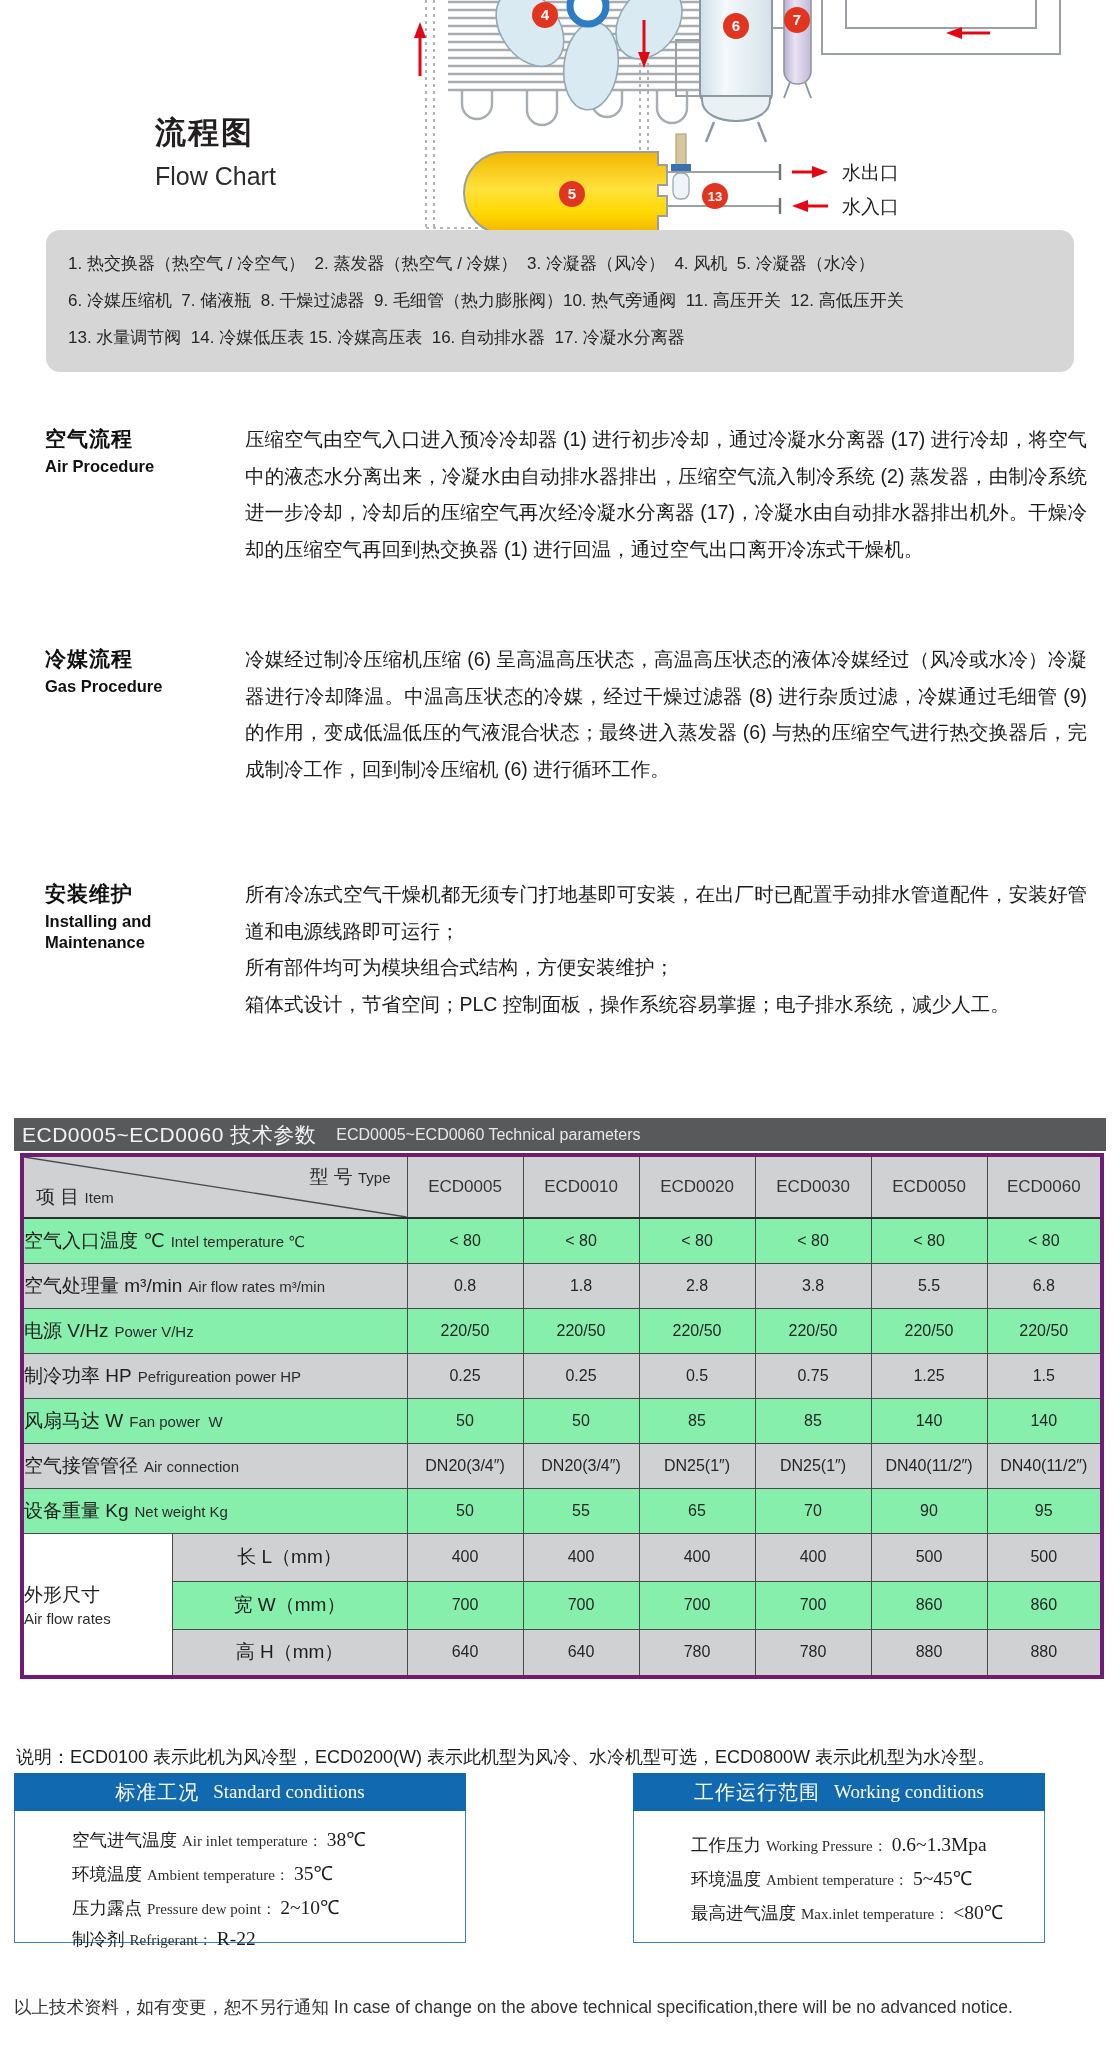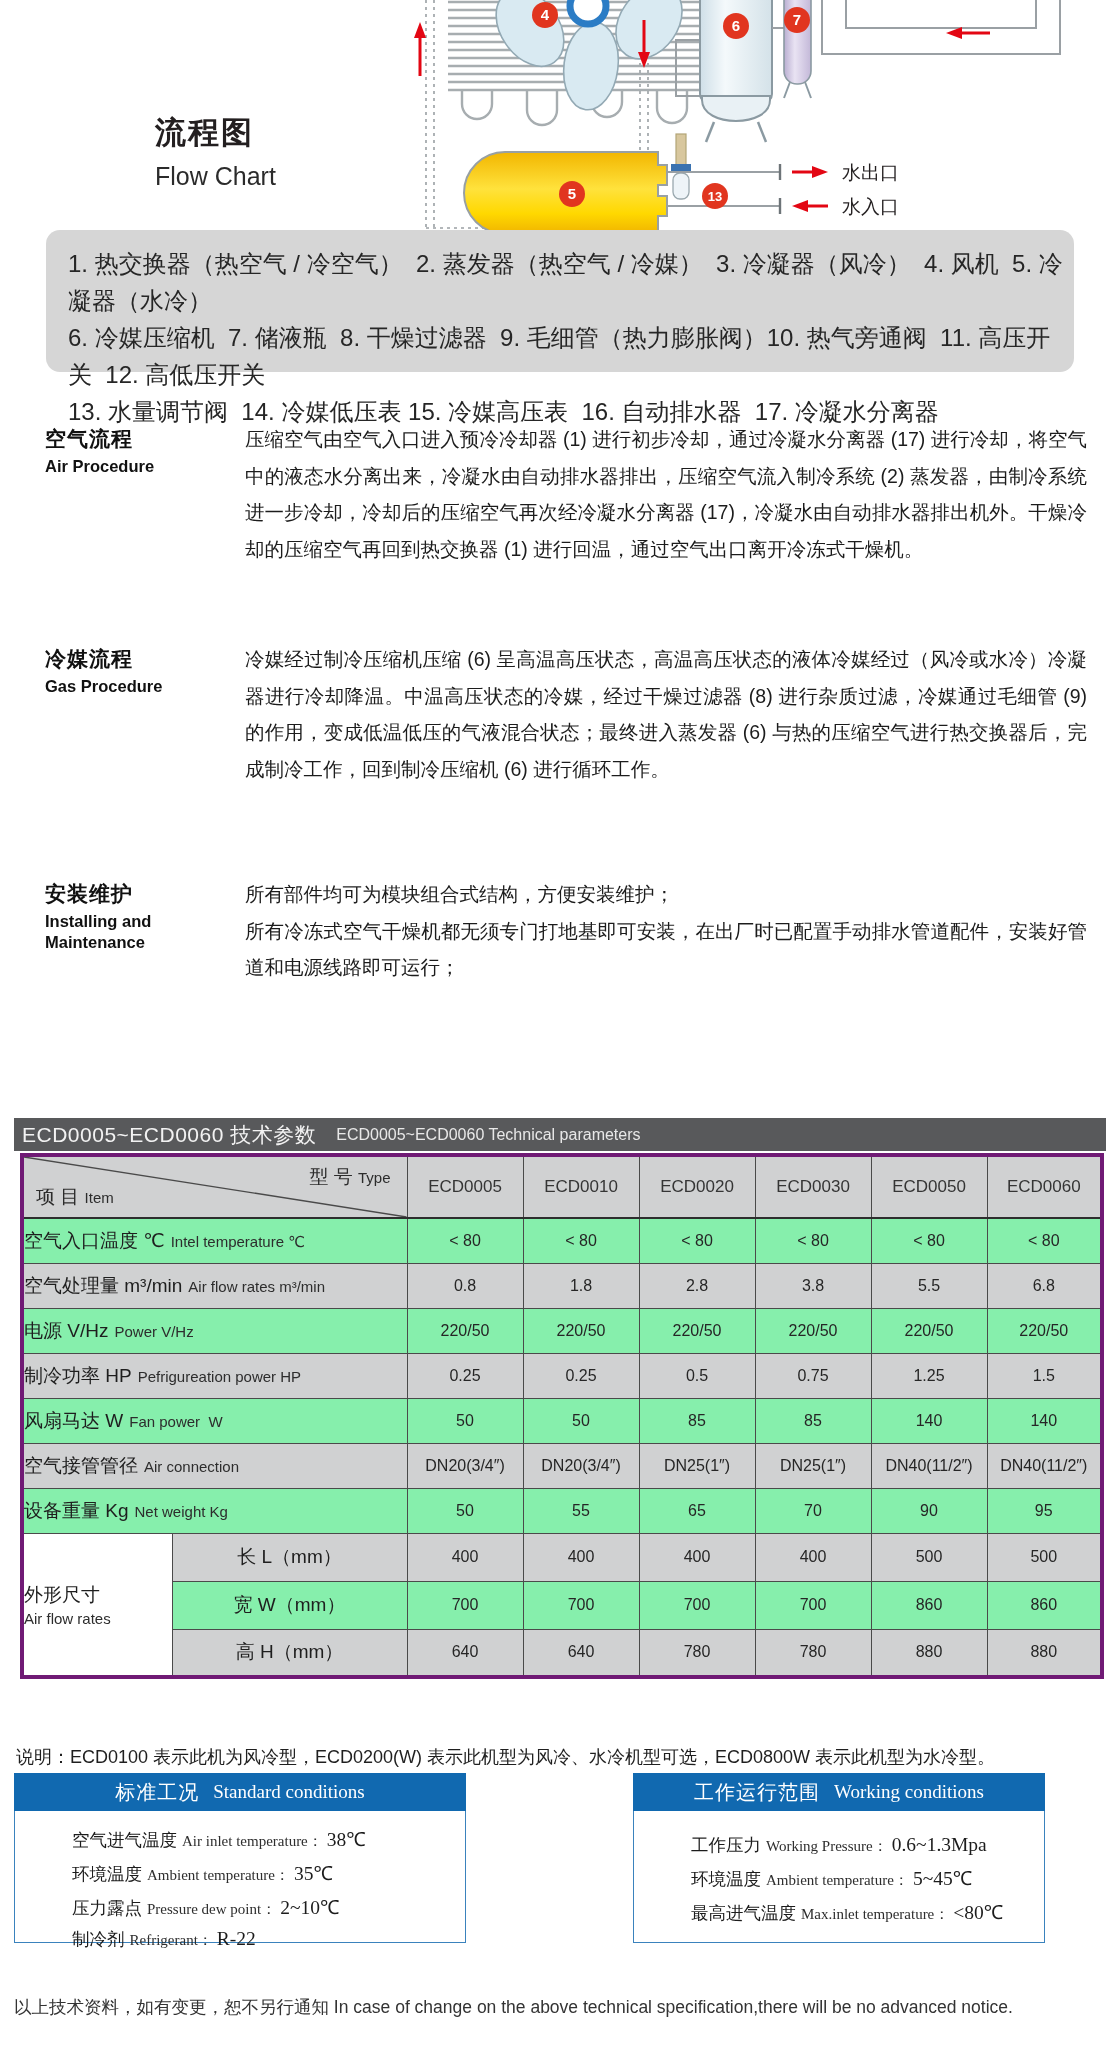--- a/index.html
+++ b/index.html
@@ -9,21 +9,21 @@
   
   #diagram{position:absolute;left:390px;top:0;width:700px;height:250px;}
 
   
   .title-zh{position:absolute;left:155px;top:112px;font-size:31px;font-weight:bold;letter-spacing:2px;color:#231f20;}
   .title-en{position:absolute;left:155px;top:162px;font-size:25px;color:#2b2b2b;}
 
   
   .legend{position:absolute;left:46px;top:230px;width:1028px;height:142px;background:#d6d6d6;border-radius:14px;
           padding:15px 0 0 22px;box-sizing:border-box;}
-  .legend-line{font-size:24px;line-height:37px;color:#262626;white-space:pre-wrap;}
+  .legend-line{font-size:17px;line-height:37px;color:#262626;white-space:pre-wrap;}
 
   
   .section-label{position:absolute;left:45px;width:198px;}
   .section-label .zh{font-size:21px;font-weight:bold;color:#111;letter-spacing:1px;}
   .section-label .en{font-size:16.5px;font-weight:bold;color:#111;line-height:21px;margin-top:3px;}
   .section-body{position:absolute;left:245px;width:842px;font-size:19.5px;line-height:36.5px;
                 text-align:justify;color:#1c1c1c;}
   .section-body p{margin:0;}
 
   
@@ -229,22 +229,23 @@
   </div>
   <div class="section-body" style="top:641px">
     <p>冷媒经过制冷压缩机压缩 (6) 呈高温高压状态，高温高压状态的液体冷媒经过（风冷或水冷）冷凝器进行冷却降温。中温高压状态的冷媒，经过干燥过滤器 (8) 进行杂质过滤，冷媒通过毛细管 (9) 的作用，变成低温低压的气液混合状态；最终进入蒸发器 (6) 与热的压缩空气进行热交换器后，完成制冷工作，回到制冷压缩机 (6) 进行循环工作。</p>
   </div>
 
   <div class="section-label" style="top:880px">
     <div class="zh">安装维护</div>
     <div class="en">Installing and Maintenance</div>
   </div>
   <div class="section-body" style="top:876px">
+    <p>所有冷冻式空气干燥机都无须专门打地基即可安装，在出厂时已配置手动排水管道配件，安装好管道和电源线路即可运行；</p>
     <p>所有部件均可为模块组合式结构，方便安装维护；</p>
-    <p>所有冷冻式空气干燥机都无须专门打地基即可安装，在出厂时已配置手动排水管道配件，安装好管道和电源线路即可运行；</p>
+    <p>箱体式设计，节省空间；PLC 控制面板，操作系统容易掌握；电子排水系统，减少人工。</p>
   </div>
 
   <div class="table-bar">
     <span class="bz">ECD0005~ECD0060 技术参数</span>
     <span class="be">ECD0005~ECD0060 Technical parameters</span>
   </div>
 
   <table class="spec">
     <colgroup>
       <col style="width:150px">

